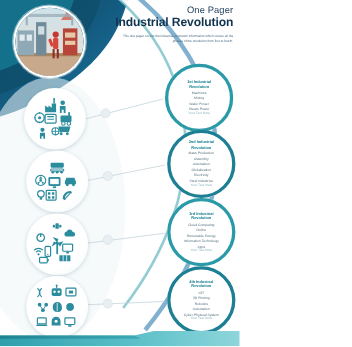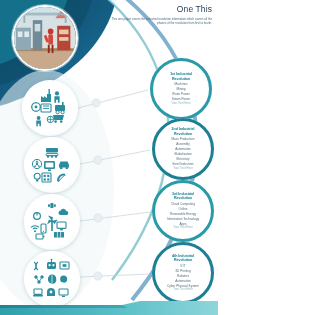--- a/index.html
+++ b/index.html
@@ -194,21 +194,22 @@
     <rect x="48" y="32" width="10" height="4" fill="#e6c9a8"></rect>
     <path d="M44 12 L50 4 L56 12 Z" fill="#d4563f" opacity=".75"></path>
 
     <rect y="6" width="66" height="3" fill="#9bb0bb" opacity=".8"></rect>
     <rect x="10" y="9" width="2" height="8" fill="#9bb0bb"></rect>
     <rect x="54" y="9" width="2" height="8" fill="#9bb0bb"></rect>
   </svg>
 </div>
 
 <div class="header">
-  <div class="one-pager">One This</div>
+  <div class="one-pager">One Pager</div>
+  <div class="main-title">Industrial Revolution</div>
   <div class="subtitle">This one pager covers the industrial revolution information which covers all the phases of the revolution from first to fourth.</div>
 </div>
 
 <svg id="connectors" viewBox="0 0 218 315">
   <g stroke="#c3d3da" stroke-width="0.7" fill="none">
     <line x1="78" y1="108" x2="148" y2="90"></line>
     <line x1="80" y1="164" x2="150" y2="150"></line>
     <line x1="80" y1="221" x2="150" y2="212"></line>
     <line x1="80" y1="277" x2="150" y2="274"></line>
   </g>

